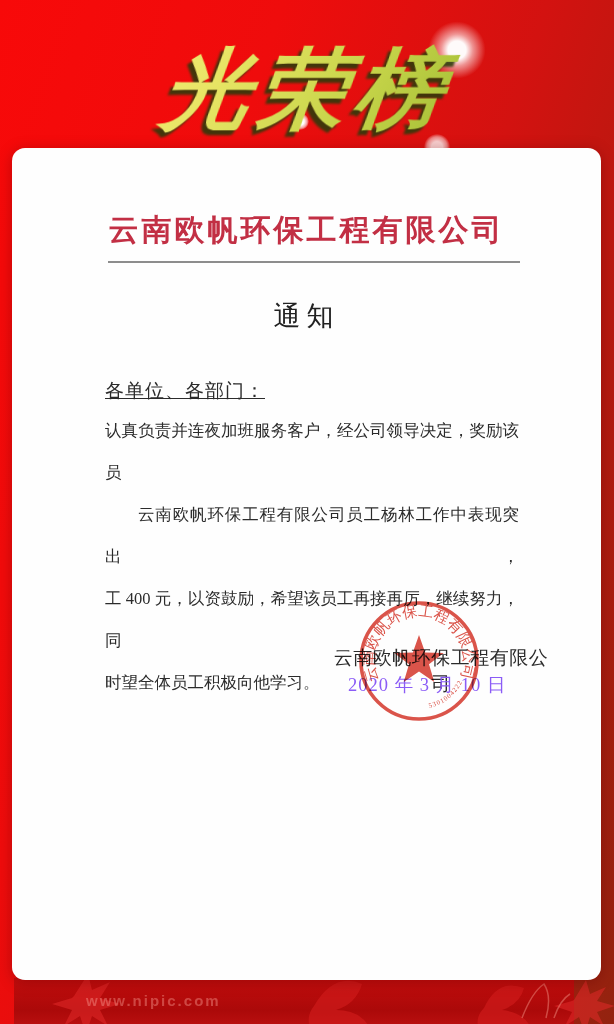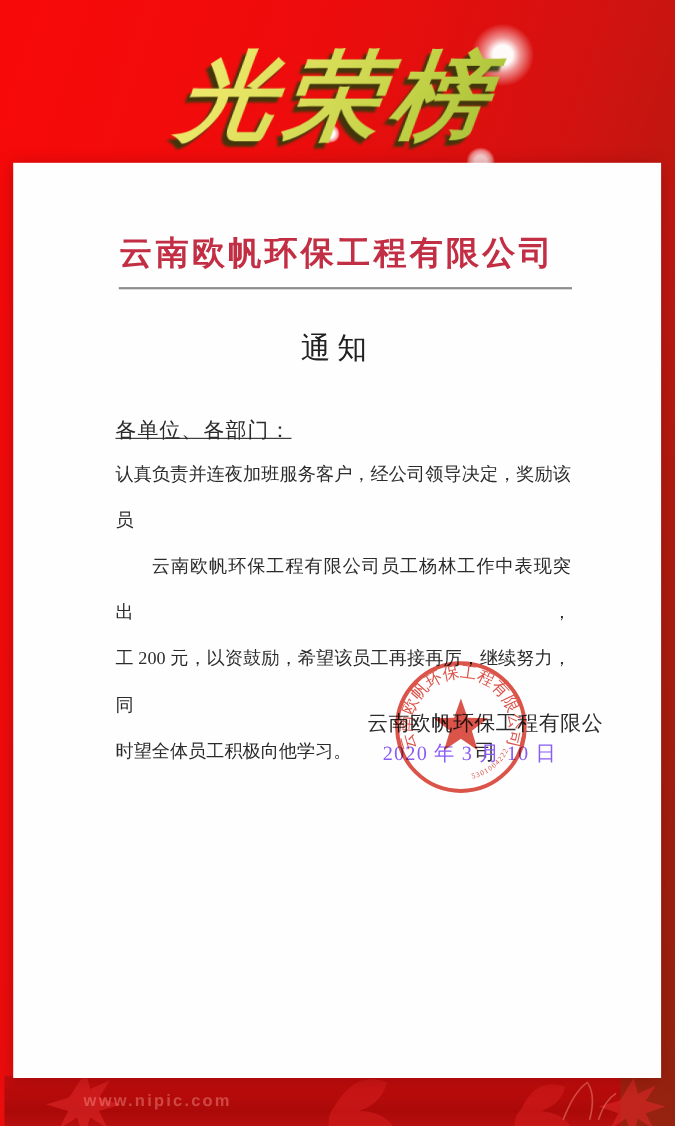--- a/index.html
+++ b/index.html
@@ -5,21 +5,21 @@
   html,body{margin:0;padding:0;background:#222;}
   .stage{
     position:relative;width:614px;height:1024px;overflow:hidden;
     font-family:"Liberation Serif","DejaVu Serif",serif;
     background:
       radial-gradient(circle 42px at 457px 50px, rgba(255,255,255,.98) 0 9px, rgba(255,255,255,.55) 16px, rgba(255,255,255,0) 68%),
       linear-gradient(108deg,#f80909 0%,#ef0c0c 30%,#d31210 58%,#b01b10 80%,#93230f 100%);
   }
   
   .silk-band{
-    position:absolute;left:4px;bottom:0;width:560px;height:46px;
+    position:absolute;left:14px;bottom:0;width:560px;height:46px;
     background:linear-gradient(180deg,#c30d0d 0%,#ab0909 70%,#b80f0f 100%);
   }
   .silk-band svg{position:absolute;left:0;top:-12px;}
   .watermark{
     position:absolute;left:72px;top:14px;
     font-family:"Liberation Sans","DejaVu Sans",sans-serif;
     font-size:15px;font-weight:bold;letter-spacing:2px;
     color:rgba(255,170,160,.38);
   }
   .sparkle{
@@ -34,21 +34,21 @@
     text-align:center;font-size:88px;line-height:100px;
     font-weight:bold;font-style:italic;letter-spacing:8px;
     transform:skewX(-7deg);
     background:linear-gradient(115deg,#f9f388 8%,#e9e566 34%,#c6d449 58%,#90b12b 88%);
     -webkit-background-clip:text;background-clip:text;color:transparent;
     filter:drop-shadow(-4px 5px 1px rgba(42,58,10,.88));
   }
   
   .paper{
     position:absolute;left:12px;top:148px;width:589px;height:832px;
-    background:#fefefe;box-shadow:0 2px 14px rgba(90,0,0,.35);
+    background:#fefefe;box-shadow:0 2px 14px rgba(90,0,0,.35);border-radius:13px;
   }
   .company-header{
     margin-top:62px;text-align:center;
     font-size:30px;font-weight:bold;letter-spacing:3px;color:#c22f44;
   }
   .header-rule{
     border:none;height:2px;background:#8d8d8d;
     width:412px;margin:10px 0 0 96px;
   }
   .doc-title{
@@ -113,21 +113,21 @@
     <div class="company-header">云南欧帆环保工程有限公司</div>
     <hr class="header-rule">
 
     <div class="doc-title">通知</div>
 
     <div class="salutation">各单位、各部门：</div>
 
     <div class="para">
       <div class="line">认真负责并连夜加班服务客户，经公司领导决定，奖励该员</div>
       <div class="line first">云南欧帆环保工程有限公司员工杨林工作中表现突出，</div>
-      <div class="line">工 200 元，以资鼓励，希望该员工再接再厉，继续努力，同</div>
+      <div class="line">工 400 元，以资鼓励，希望该员工再接再厉，继续努力，同</div>
       <div class="line last">时望全体员工积极向他学习。</div>
     </div>
 
     <div class="sign">云南欧帆环保工程有限公司</div>
     <div class="date">2020 年 3 月 10 日</div>
 
     <svg class="stamp" viewBox="0 0 124 124">
       <defs>
         <path id="ringPath" d="M 21.2 81 A 45 45 0 1 1 102.8 81" fill="none"></path>
         <path id="serialPath" d="M 70.3 109.3 A 48 48 0 0 0 109.3 70.3" fill="none"></path>

